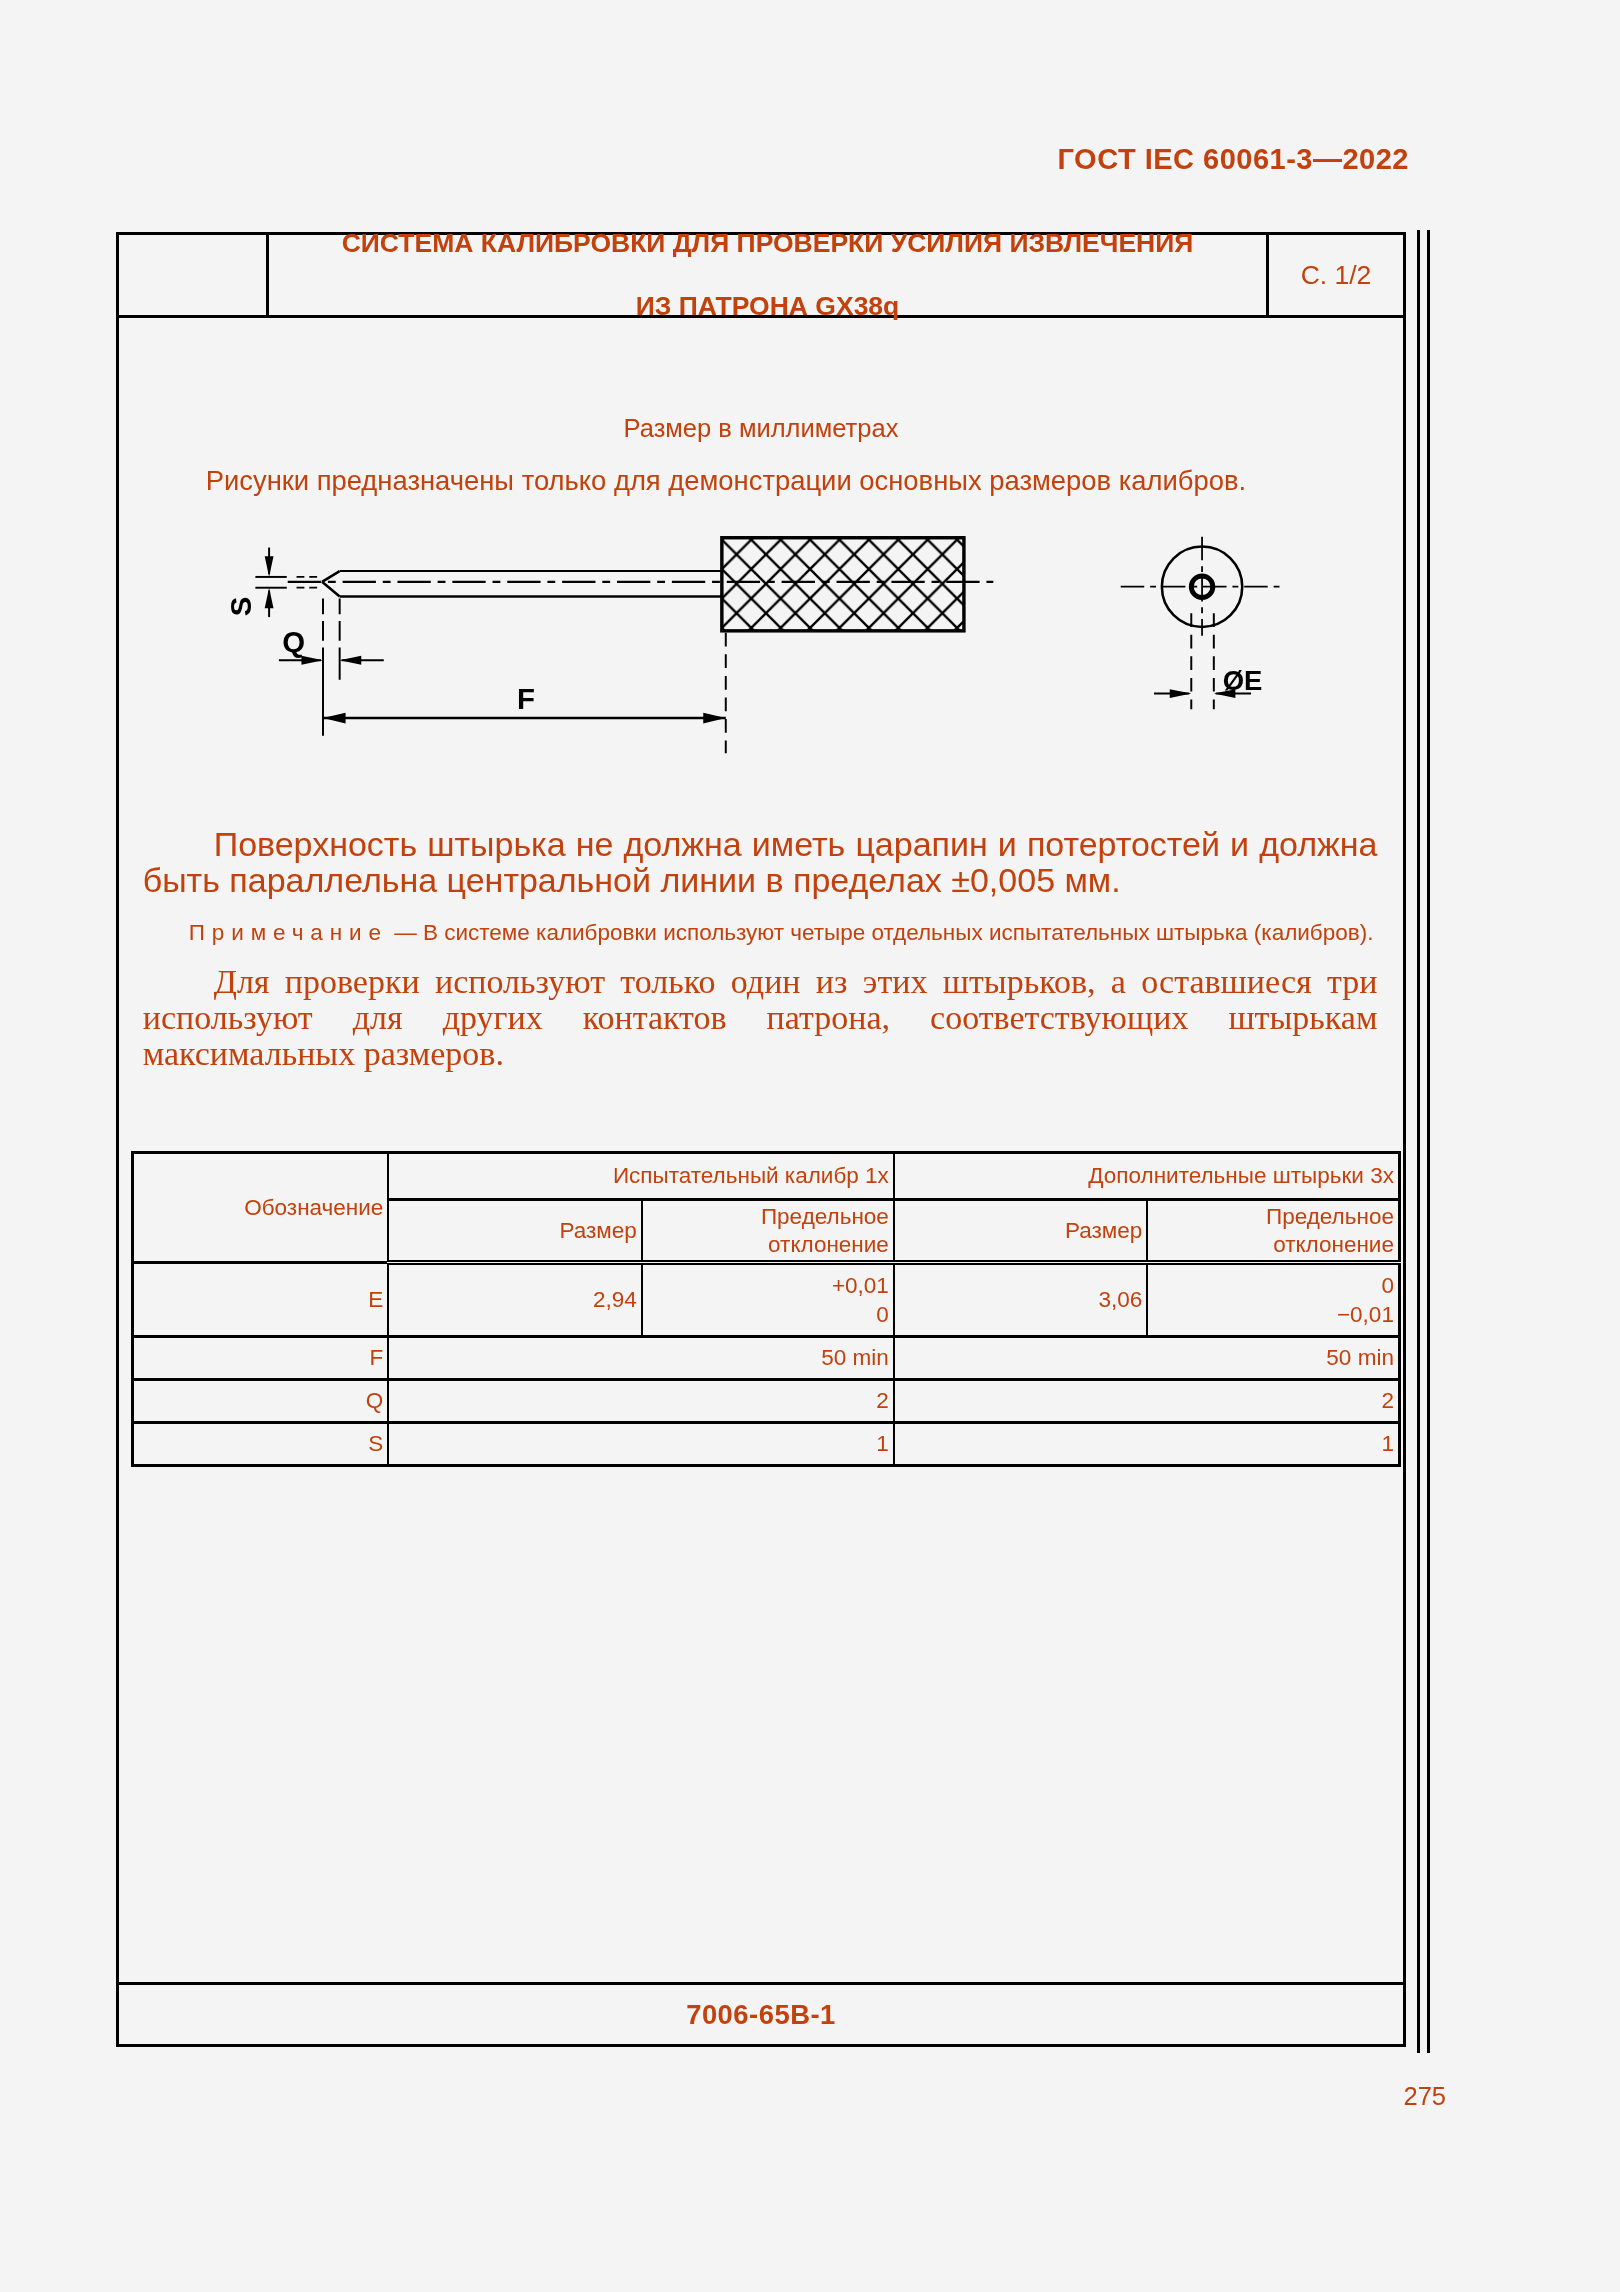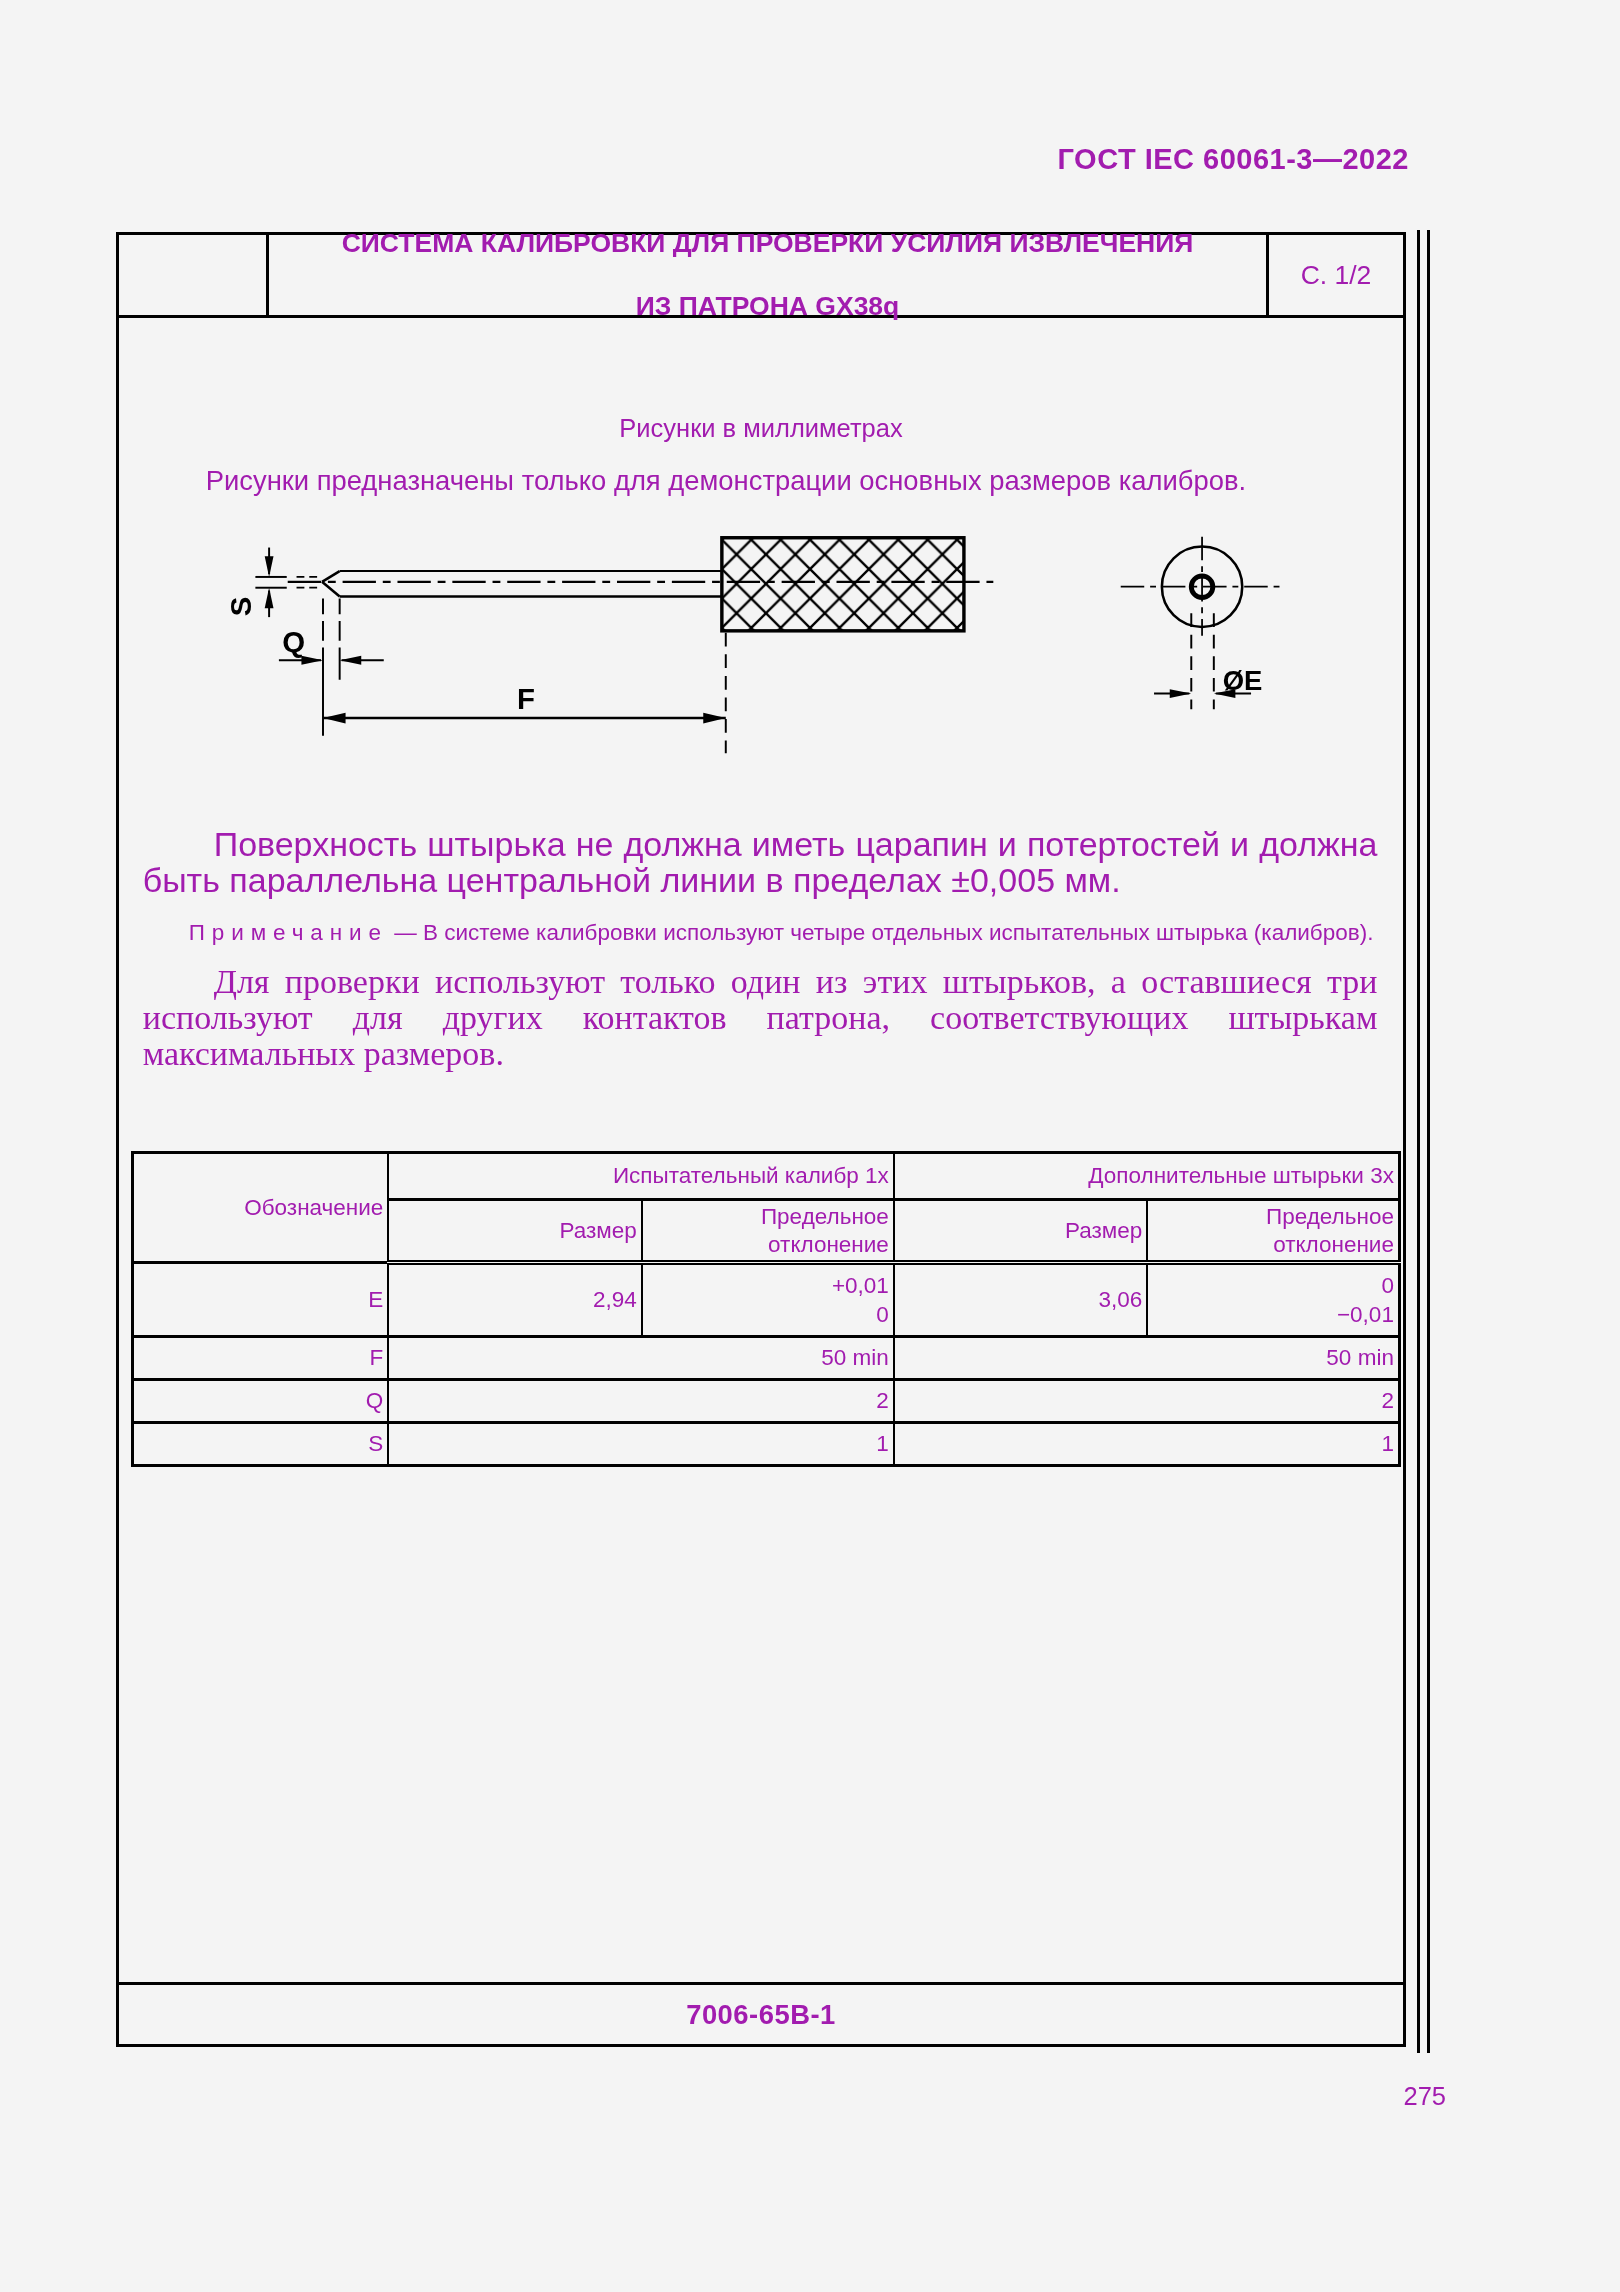--- a/index.html
+++ b/index.html
@@ -1,18 +1,18 @@
 <!DOCTYPE html>
 <html><head>
 <meta charset="utf-8">
 <style>
   html,body{margin:0;padding:0;background:#e8e8e8;}
   .page{
     position:relative;width:1620px;height:2293px;background:#f4f4f4;
-    font-family:"Liberation Sans","DejaVu Sans",sans-serif;color:#a21caf;
+    font-family:"Liberation Sans","DejaVu Sans",sans-serif;color:#c2410c;
     overflow:hidden;
   }
   .doc-header{
     position:absolute;top:143px;right:211px;
     font-size:29px;font-weight:bold;letter-spacing:0.5px;
   }
   .frame{
     position:absolute;left:116px;top:232px;width:1290px;height:1815px;
     border:3.9px solid #000;box-sizing:border-box;
   }
@@ -78,21 +78,21 @@
       <div class="title-cell-left"></div>
       <div class="title-cell-main">
         <div>СИСТЕМА КАЛИБРОВКИ ДЛЯ ПРОВЕРКИ УСИЛИЯ ИЗВЛЕЧЕНИЯ</div>
         <div>ИЗ ПАТРОНА GX38q</div>
       </div>
       <div class="title-cell-page">С. 1/2</div>
     </div>
 
     <div class="content">
 
-      <div class="dims-note">Рисунки в миллиметрах</div>
+      <div class="dims-note">Размер в миллиметрах</div>
 
       <p class="p1">Рисунки предназначены только для демонстрации основных размеров калибров.</p>
 
       <svg class="diagram" width="1290" height="294" viewBox="0 0 1316 300">
         <defs>
           <pattern id="knurl" width="30" height="30" patternUnits="userSpaceOnUse">
             <path d="M0 0 L30 30 M30 0 L0 30 M-3 27 L3 33 M27 -3 L33 3" stroke="#000" stroke-width="2.4" fill="none"></path>
           </pattern>
         </defs>
 

